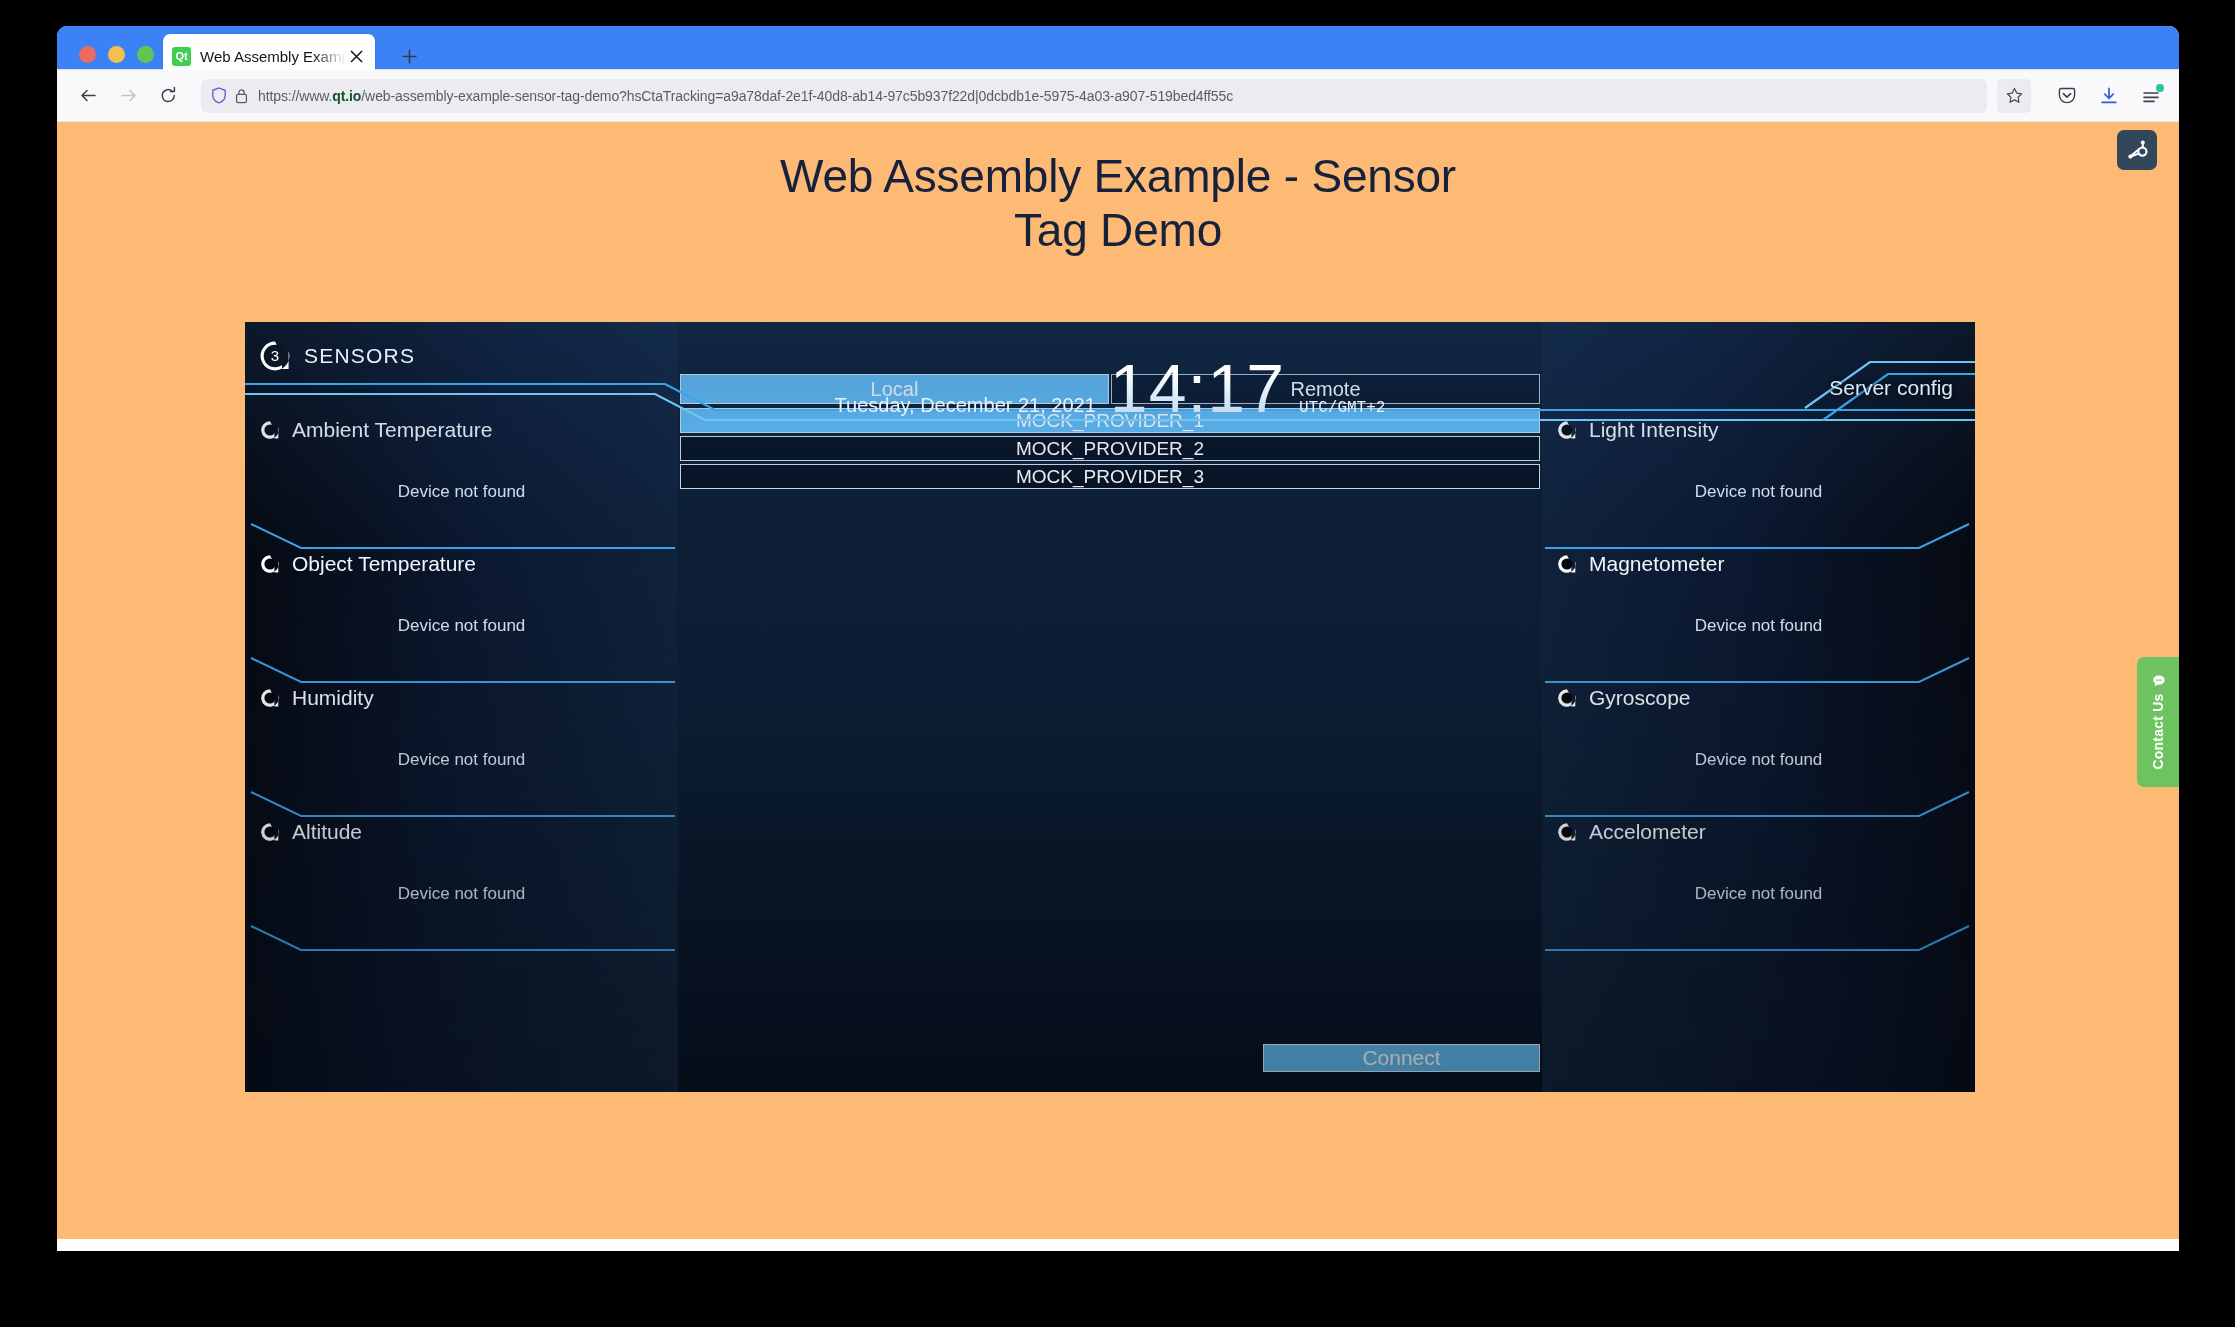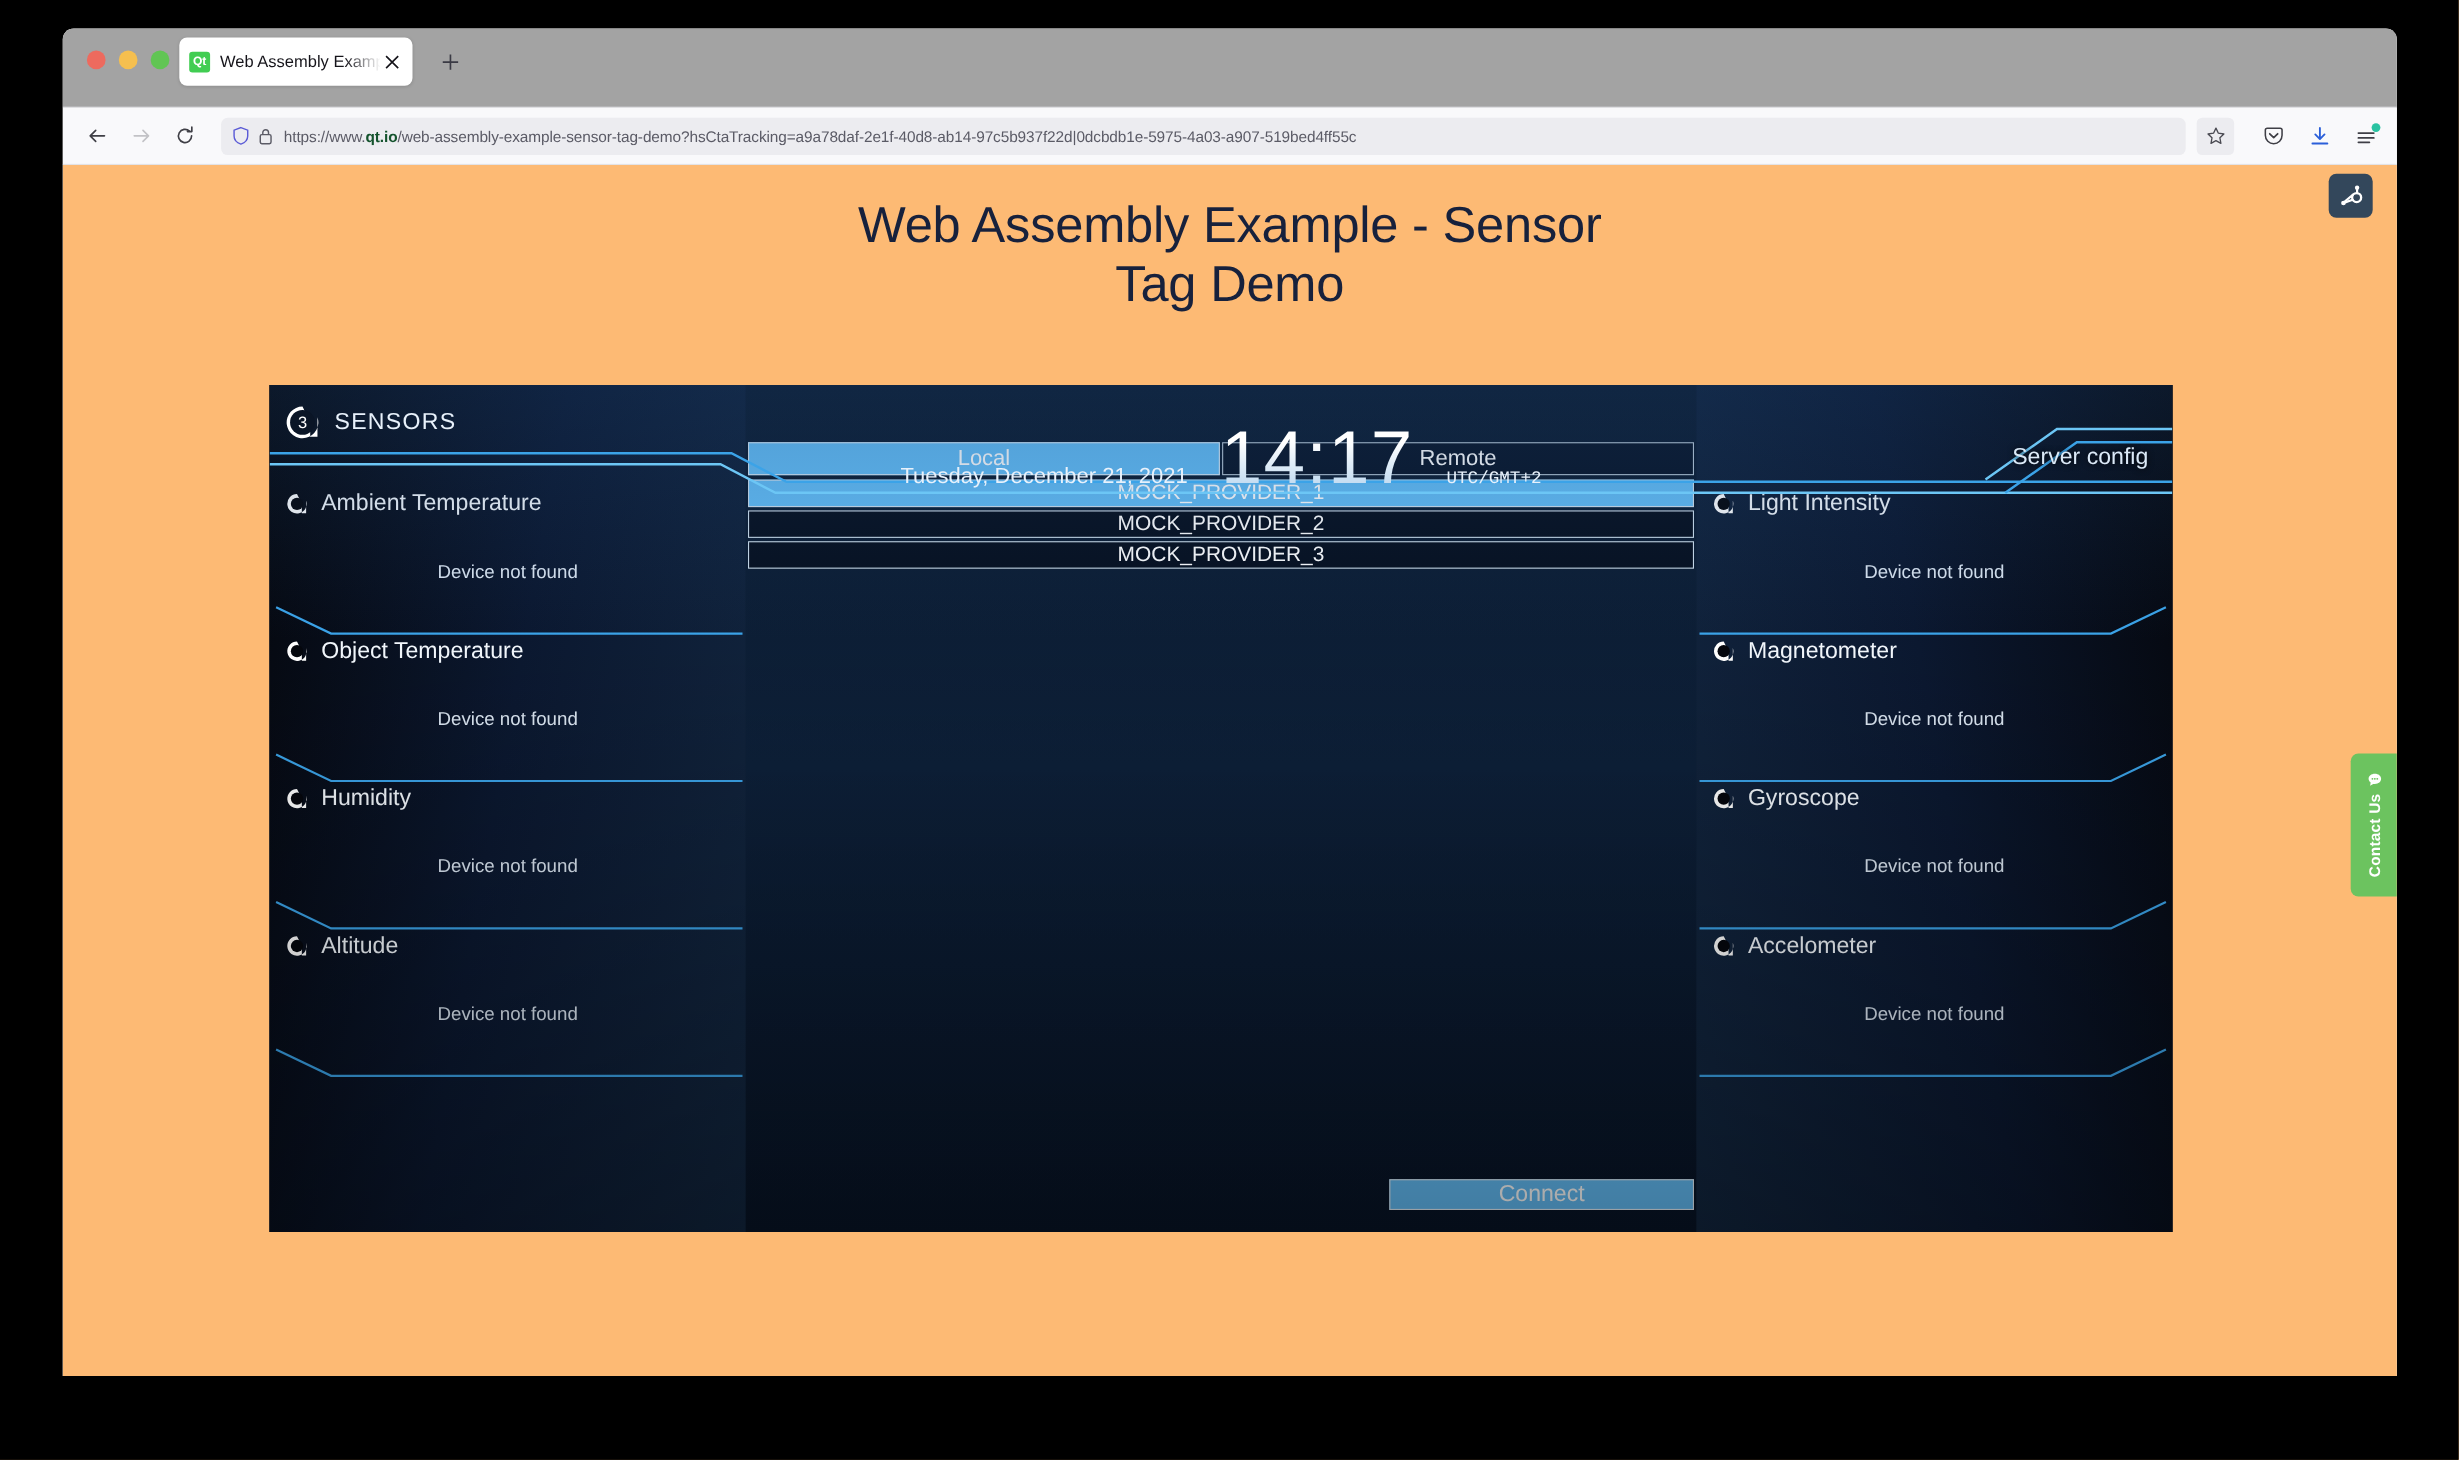--- a/index.html
+++ b/index.html
@@ -15,22 +15,22 @@
   .browser-window {
     position: absolute;
     left: 57px; top: 26px;
     width: 2122px; height: 1225px;
     background: #ffffff;
     border-radius: 10px 10px 0 0;
     overflow: hidden;
   }
   .tabstrip {
     position: relative;
-    height: 72px;
-    background: #a3a3a3;
+    height: 44px;
+    background: #3b82f6;
     border-bottom: 1px solid #e2e2e6;
   }
   .traffic-lights {
     position: absolute; left: 22px; top: 20px;
     display: flex; gap: 12px;
   }
   .tl { width: 17px; height: 17px; border-radius: 50%; }
   .tl.red { background: #ed6a5e; }
   .tl.yellow { background: #f5bf4f; }
   .tl.green { background: #61c554; }
@@ -190,21 +190,21 @@
   }
   .logo-mark {
     width: 32px; height: 32px;
     position: relative;
   }
   .logo-text {
     font-size: 21px; color: #e8f1fb; letter-spacing: 1.2px;
   }
   .datetime {
     position: absolute; left: 0; right: 0; top: 36px;
-    display: flex; align-items: baseline; justify-content: center; gap: 30px;
+    display: flex; align-items: baseline; justify-content: center; gap: 14px;
     color: #e8f1fb;
   }
   .dt-date { font-size: 20px; }
   .dt-time {
     font-size: 68px; line-height: .9; letter-spacing: 1px;
     background: linear-gradient(180deg,#ffffff 25%, #b9d6ef 100%);
     -webkit-background-clip: text; background-clip: text; color: transparent;
   }
   .dt-zone { font-size: 16px; font-family: Liberation Mono, monospace; }
 

